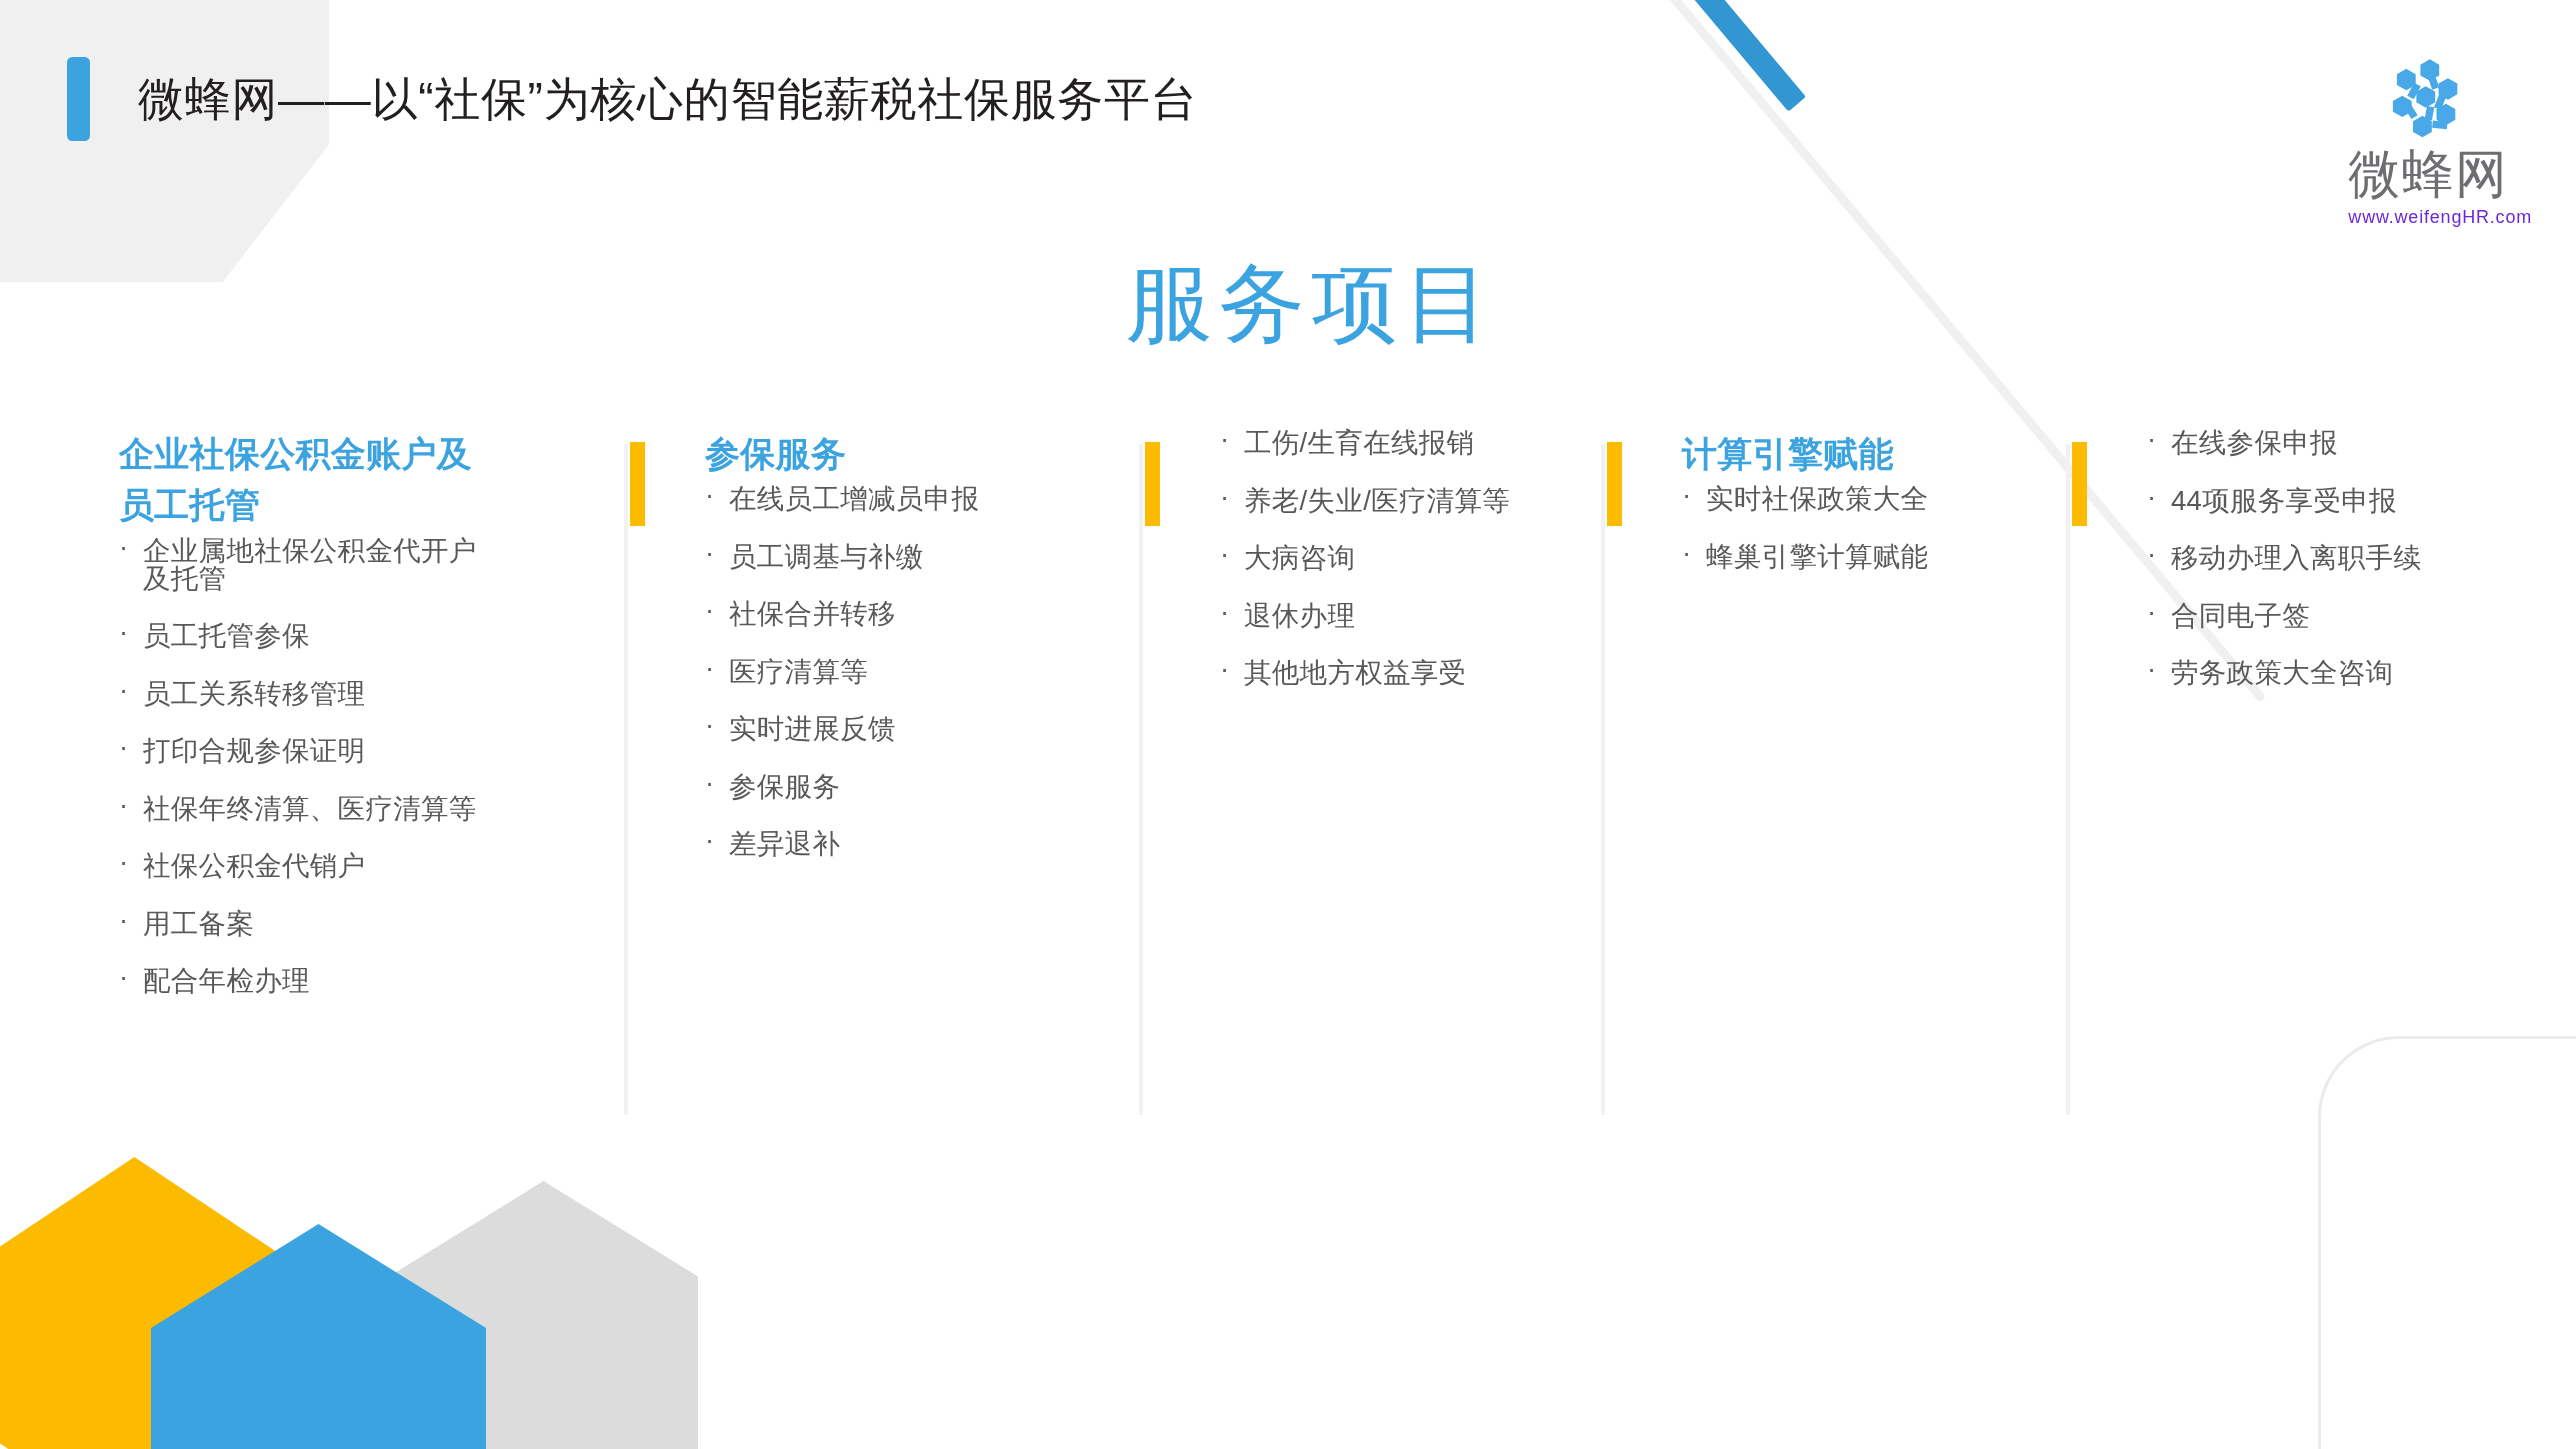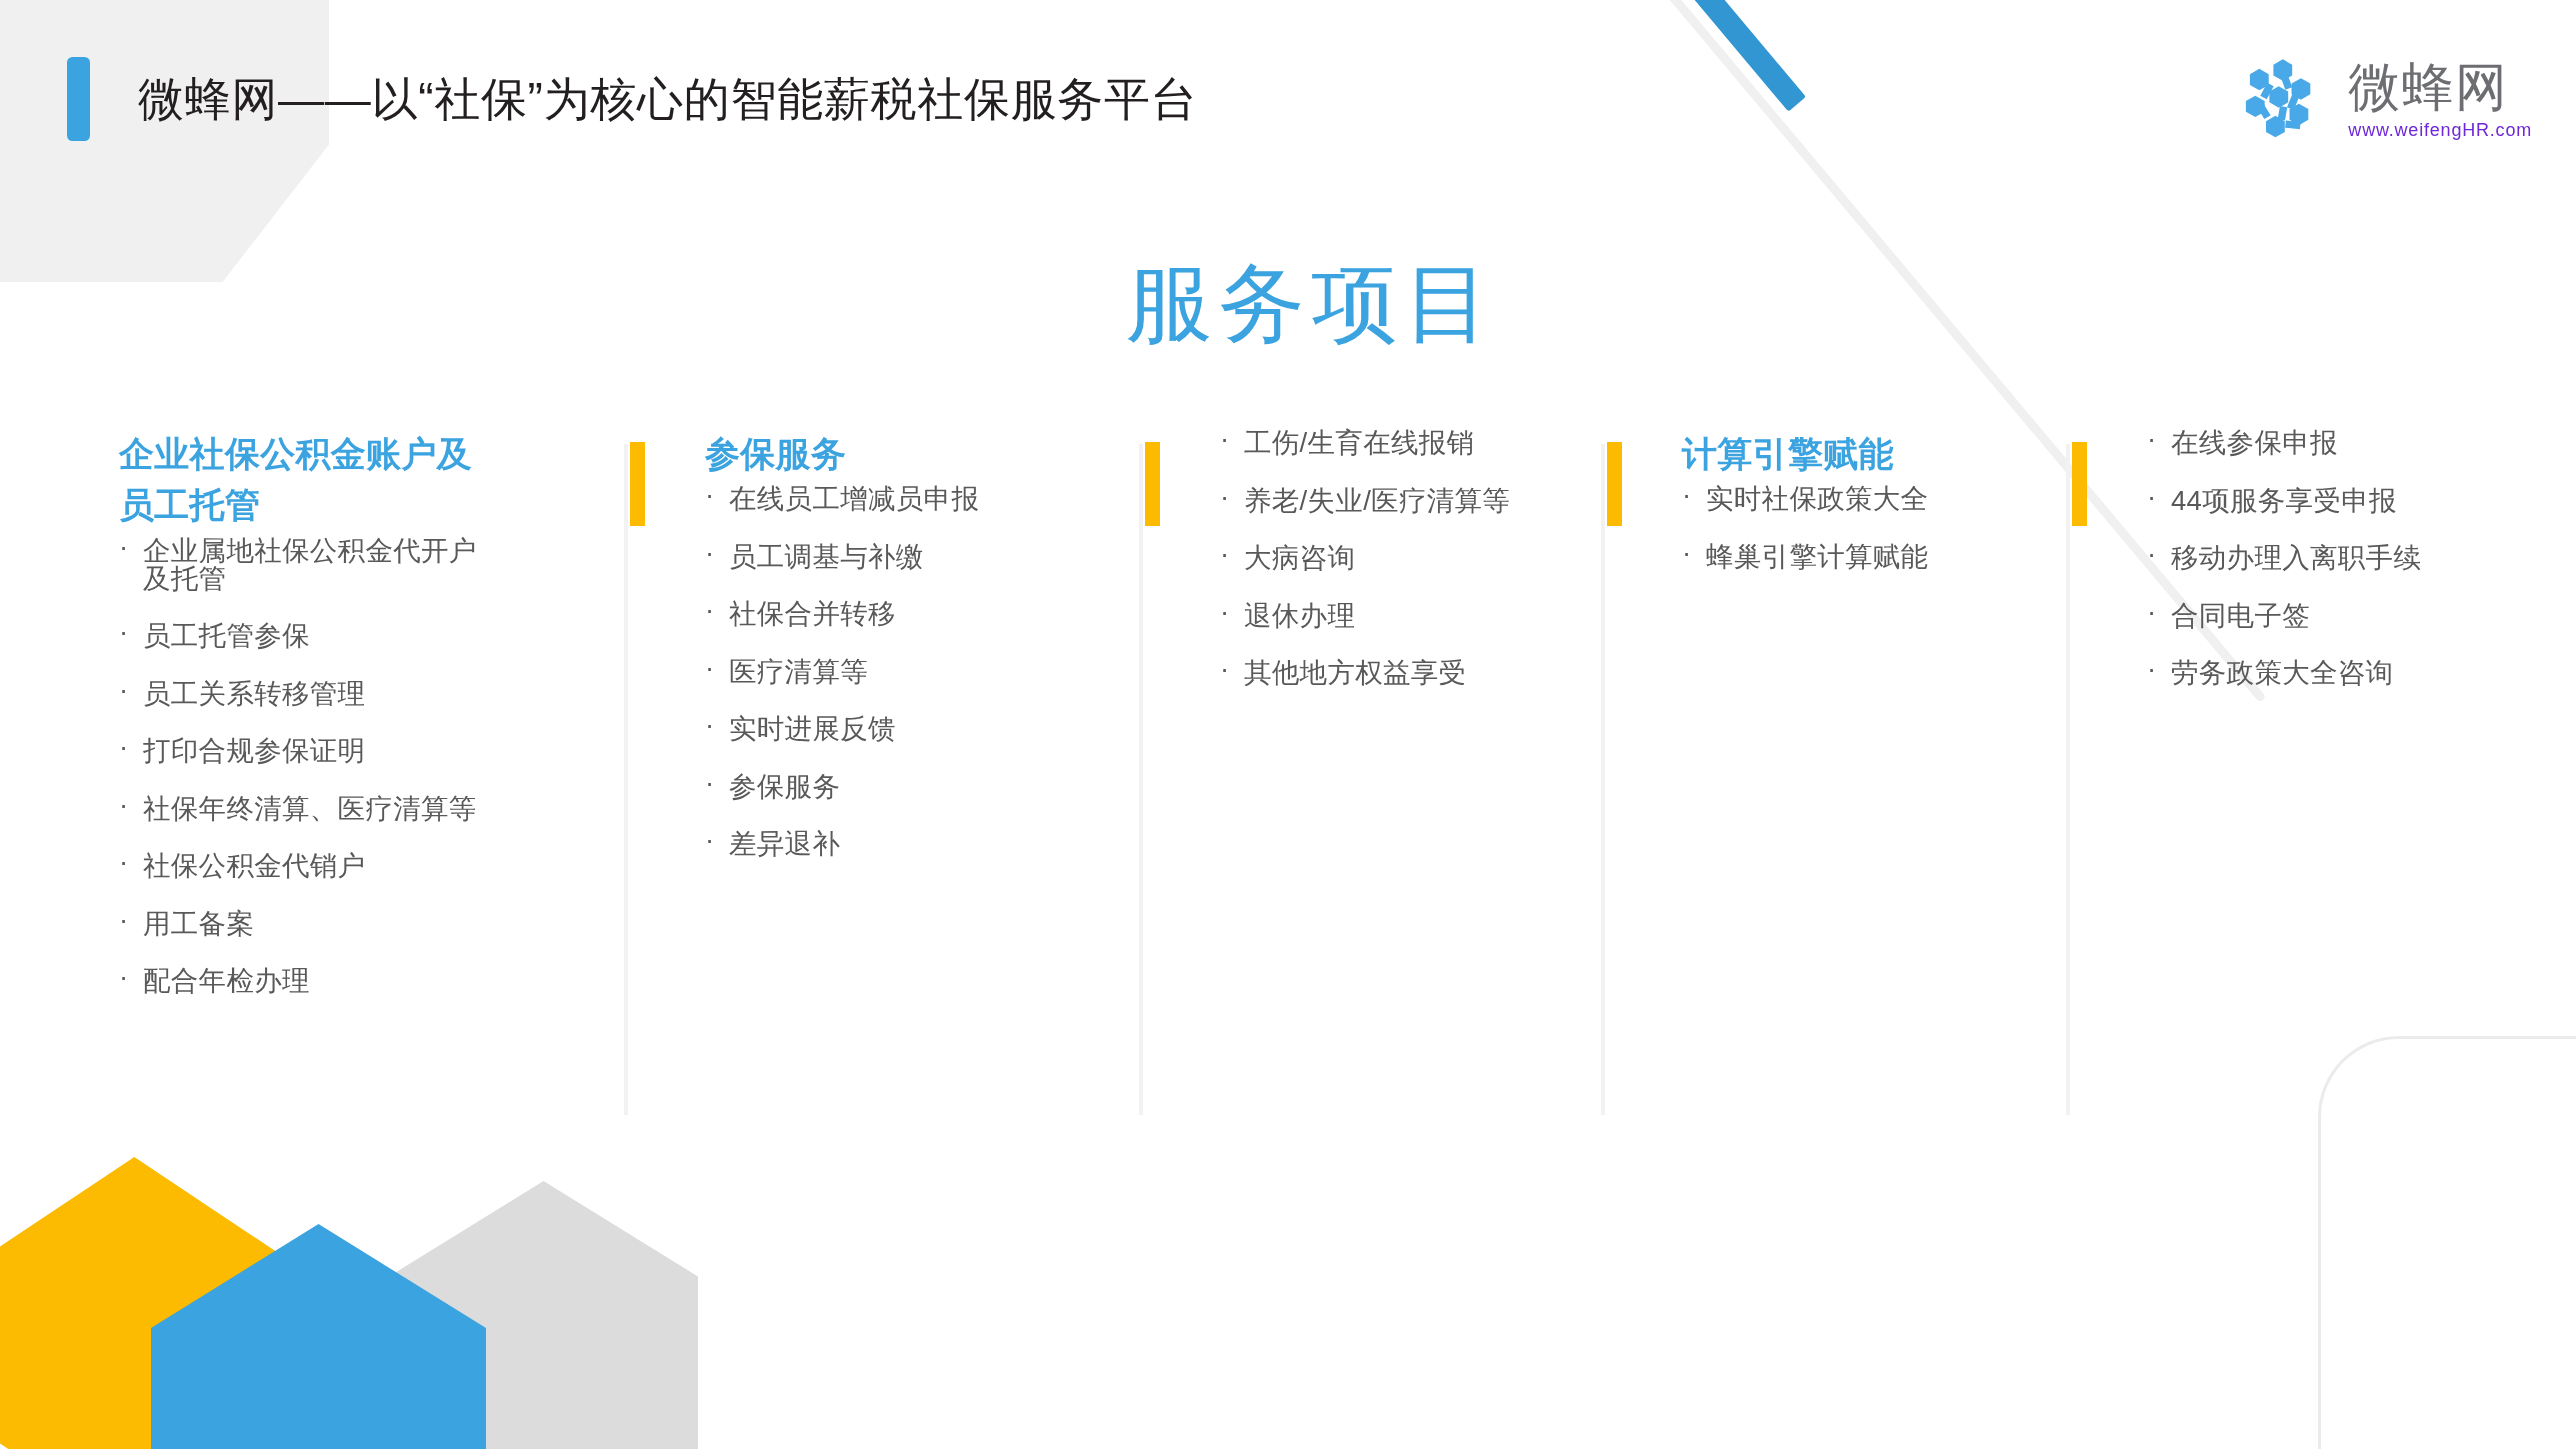--- a/index.html
+++ b/index.html
@@ -118,20 +118,21 @@
   }
 
   
   .logo {
     position: absolute;
     right: 44px;
     top: 54px;
     display: flex;
     align-items: center;
     z-index: 10;
+    flex-direction: column;
   }
   .logo-mark {
     width: 101px;
     height: 94px;
     margin-right: 10.7px;
     flex: none;
   }
   .logo-text-wrap {
     display: flex;
     flex-direction: column;

